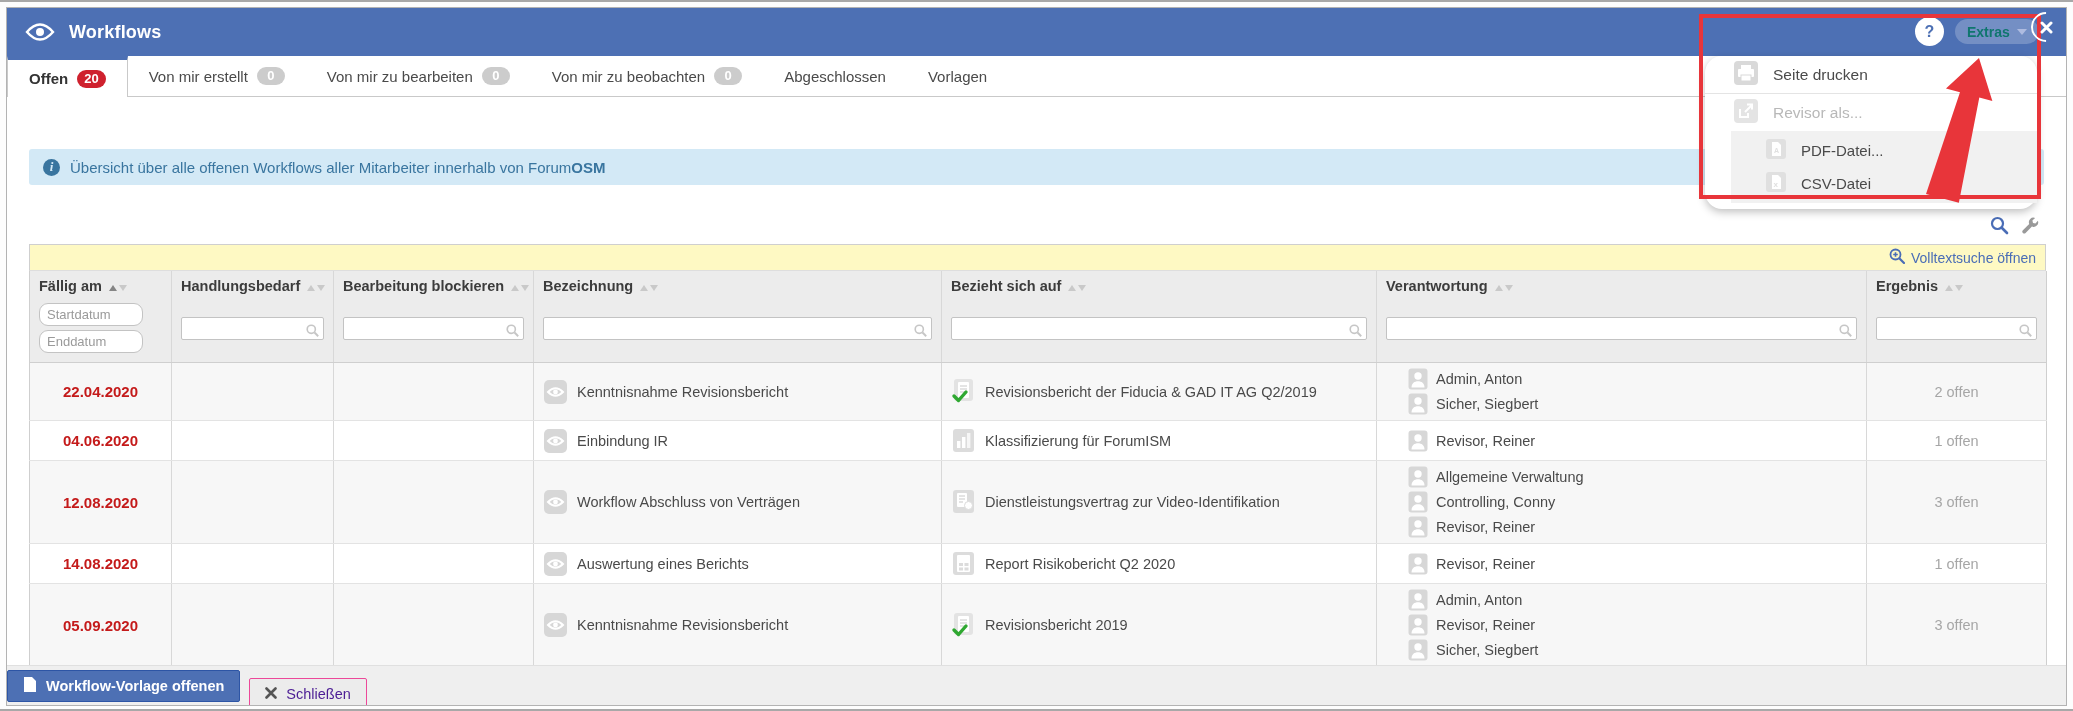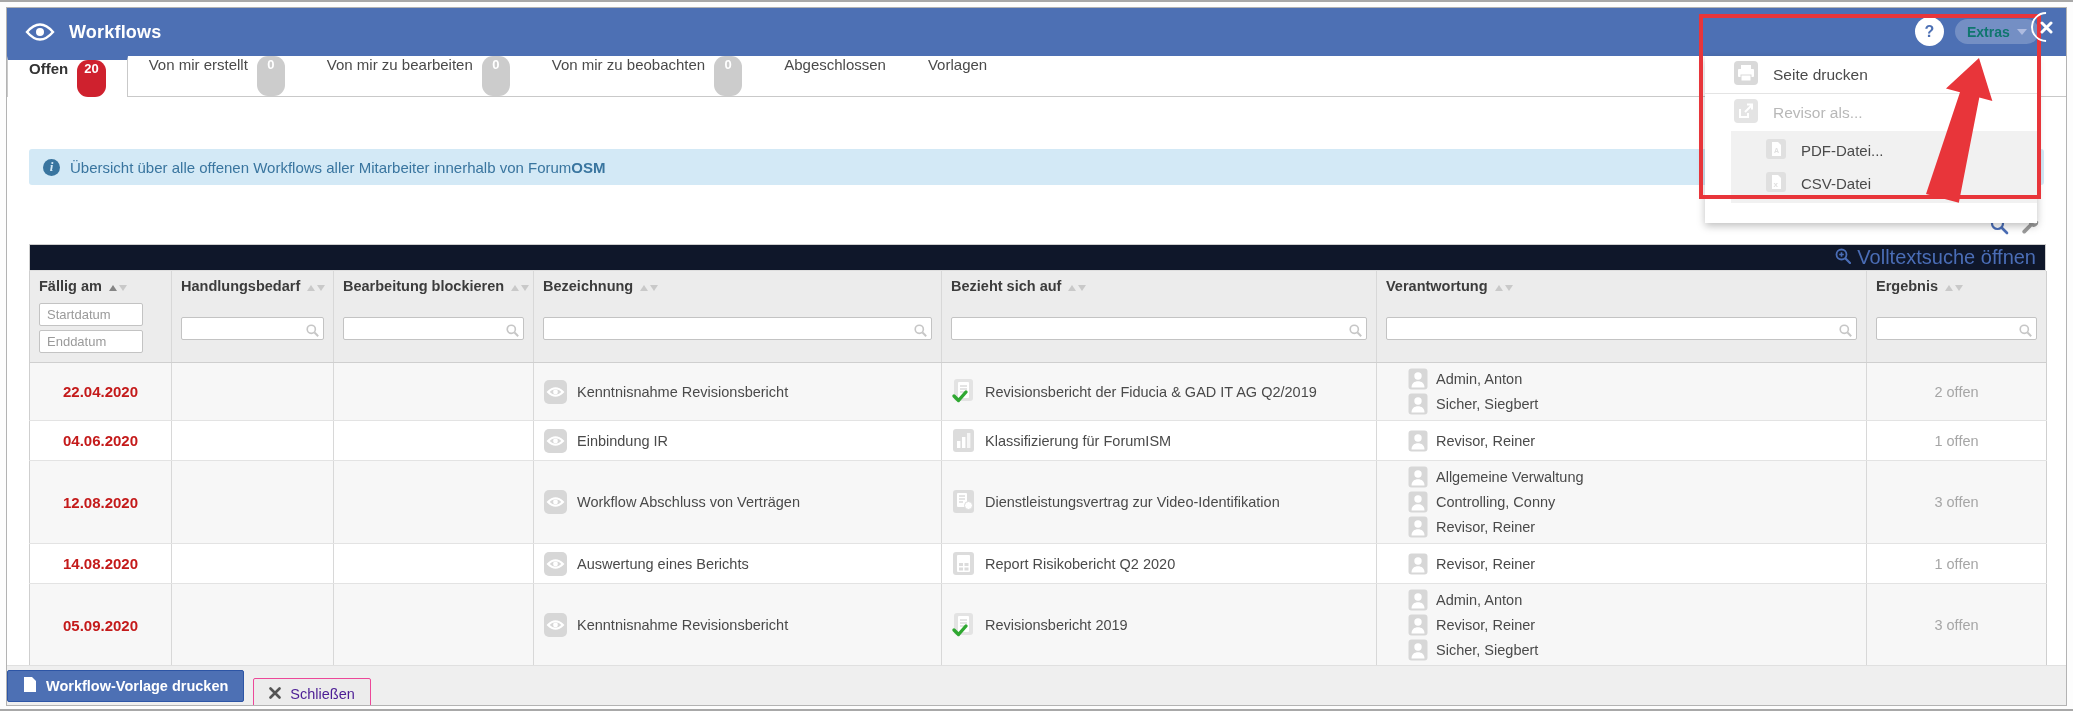--- a/index.html
+++ b/index.html
@@ -42,21 +42,21 @@
   .close-ring{position:absolute;inset:1px;border:2px solid #fff;border-radius:50%;
     border-top-color:transparent;border-right-color:transparent;transform:rotate(45deg);}
   .close-x{position:absolute;inset:0;display:flex;align-items:center;justify-content:center;}
 
   
   .tabbar{
     position:absolute;left:0;top:48px;width:100%;height:41px;background:#fff;
     border-bottom:1px solid #c9c9c9;display:flex;align-items:stretch;box-sizing:border-box;
   }
   .tab{
-    display:flex;gap:9px;padding:0 21px;font-size:15px;color:#4a4a4a;
+    display:flex;align-items:center;gap:9px;padding:0 21px;font-size:15px;color:#4a4a4a;
     cursor:pointer;position:relative;
   }
   .tab.active{
     border-right:1px solid #c9c9c9;border-left:1px solid #c9c9c9;border-top:4px solid #4d70b4;
     margin-bottom:-1px;background:#fff;font-weight:bold;color:#333;
   }
   .badge{
     min-width:14px;padding:2px 7px;border-radius:11px;font-size:13px;font-weight:bold;
     color:#fff;text-align:center;line-height:14px;
   }
@@ -73,23 +73,23 @@
     font-family:"Liberation Serif",serif;font-weight:bold;font-size:13px;font-style:italic;
   }
 
   
   .tools{position:absolute;top:208px;right:26px;display:flex;gap:12px;align-items:center;}
   .tools span{display:inline-flex;cursor:pointer;}
 
   
   .tablewrap{position:absolute;left:22px;top:236px;width:2017px;}
   .fulltext{
-    height:27px;background:#0f172a;border:1px solid #cfcfcf;border-bottom:1px solid #dedede;
+    height:27px;background:#fef9c3;border:1px solid #cfcfcf;border-bottom:1px solid #dedede;
     box-sizing:border-box;display:flex;align-items:center;justify-content:flex-end;gap:6px;
-    padding-right:9px;color:#4a6db6;font-size:20px;cursor:pointer;
+    padding-right:9px;color:#4a6db6;font-size:14px;cursor:pointer;
   }
   table{width:2017px;border-collapse:collapse;table-layout:fixed;
     border:1px solid #cfcfcf;border-top:0;}
   th,td{border-right:1px solid #d8d8d8;box-sizing:border-box;vertical-align:middle;}
   th:last-child,td:last-child{border-right:0;}
   thead .hdr th{
     background:#ececec;text-align:left;padding:7px 9px 5px;font-size:14.5px;color:#3c3c3c;
     cursor:pointer;white-space:nowrap;
   }
   .sort{display:inline-flex;gap:2px;margin-left:7px;}
@@ -99,21 +99,21 @@
   .sorted .tri.up{border-bottom-color:#858585;}
   thead .flt th{background:#ececec;padding:4px 9px 9px;border-bottom:1px solid #cfcfcf;}
   .finput{position:relative;}
   .finput input{
     width:100%;height:23px;box-sizing:border-box;border:1px solid #c3c3c3;border-radius:2px;
     font-family:"Liberation Sans",sans-serif;font-size:13px;color:#555;padding:2px 22px 2px 7px;outline:none;
   }
   .finput input::placeholder{color:#9a9a9a;}
   .finput .mag{position:absolute;right:5px;top:4px;opacity:.55;}
   .dateins{display:flex;flex-direction:column;gap:4px;width:104px;}
-  .dateins input{padding-right:7px;}
+  .dateins input{padding-right:7px;border-radius:9px;}
 
   tbody tr.odd{background:#f7f7f7;}
   tbody tr.even{background:#fff;}
   tbody td{border-bottom:1px solid #e3e3e3;padding:5px 9px;font-size:14.5px;color:#4a4a4a;height:40px;}
   td.c-due{text-align:center;}
   .due{color:#c41a1a;font-weight:bold;font-size:15px;}
   .cellflex{display:flex;align-items:center;gap:9px;}
   .icobadge,.refic,.pic{display:inline-flex;flex:none;}
   .persons{display:flex;flex-direction:column;gap:3px;}
   .person{display:flex;align-items:center;gap:8px;line-height:22px;padding-left:22px;}
@@ -126,21 +126,21 @@
     box-sizing:border-box;
   }
   .btn{height:32px;display:flex;align-items:center;gap:9px;padding:0 15px;
     font-family:"Liberation Sans",sans-serif;font-size:14.5px;cursor:pointer;border-radius:2px;}
   .btn-primary{background:#4d70b4;border:1px solid #2d55a5;color:#fff;font-weight:bold;}
   .btn-secondary{background:#ececec;border:1px solid #ec4899;color:#4c1d95;margin-top:16px;}
 
   
   .menu{
     position:absolute;left:1698px;top:48px;width:332px;background:#fff;z-index:50;
-    box-shadow:0 3px 8px rgba(0,0,0,.25);padding-bottom:20px;
+    box-shadow:0 3px 8px rgba(0,0,0,.25);padding-bottom:6px;border-radius:17px;
   }
   .mi{height:37px;display:flex;align-items:center;gap:14px;padding-left:28px;
     font-size:15.5px;color:#4a4a4a;cursor:pointer;}
   .mi.sep{border-bottom:1px solid #e4e4e4;}
   .mi.disabled{color:#b8b8b8;cursor:default;}
   .msub{background:#f1f1f1;margin-left:26px;padding:3px 0;}
   .msub .mi{height:33px;padding-left:34px;font-size:15px;}
 
   
   .annotation-box{
@@ -635,21 +635,21 @@
           </tr>
         </tbody>
     </table>
   </div>
 
   <div class="footer">
     <button class="btn btn-primary">
       <span><svg width="14" height="17" viewBox="0 0 14 17">
             <path d="M1 1 h8 l4 4 v11 h-12 z" fill="#fff"></path>
           </svg></span>
-      <span>Workflow-Vorlage drucken</span>
+      <span>Workflow-Vorlage offenen</span>
     </button>
     <button class="btn btn-secondary">
       <span><svg width="12" height="12" viewBox="0 0 12 12">
             <path d="M1.5 1.5 L10.5 10.5 M10.5 1.5 L1.5 10.5" stroke="#555" stroke-width="2.6" stroke-linecap="round"></path>
           </svg></span>
       <span>Schließen</span>
     </button>
   </div>
 
   <div class="menu">

